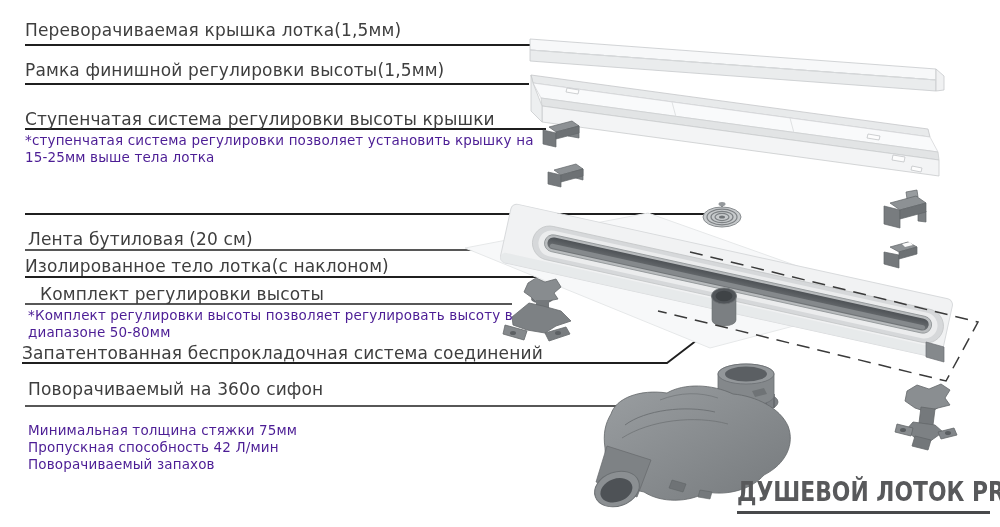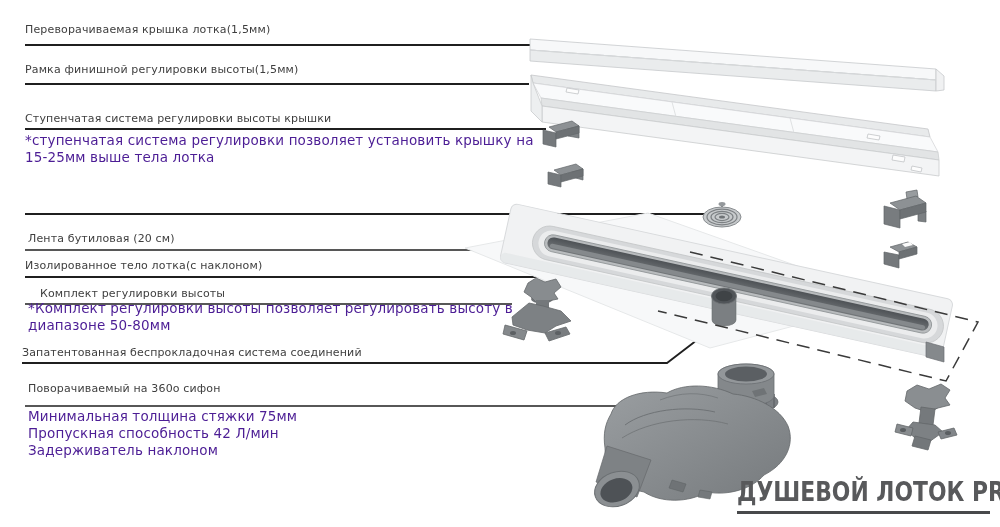--- a/index.html
+++ b/index.html
@@ -2,21 +2,21 @@
 <html><head>
 <meta charset="utf-8">
 <style>
   html,body{margin:0;padding:0;background:#ffffff;}
   #stage{
     position:relative;width:1000px;height:527px;background:#ffffff;
     font-family:"DejaVu Sans","Liberation Sans",sans-serif;
     color:#3e3e3e;overflow:hidden;
   }
   .lbl{
-    position:absolute;font-size:11px;line-height:16px;letter-spacing:.15px;
+    position:absolute;font-size:17px;line-height:16px;letter-spacing:.15px;
     color:#3e3e3e;white-space:nowrap;
   }
   .note{
     position:absolute;font-size:13.5px;line-height:17px;letter-spacing:.15px;
     color:#4c1d95;
   }
   .note div{white-space:nowrap;}
   #diagram-svg{position:absolute;left:0;top:0;}
   .title{
     position:absolute;left:737px;top:477px;font-size:26px;font-weight:800;
@@ -200,30 +200,30 @@
     <div>*ступенчатая система регулировки позволяет установить крышку на</div>
     <div>15-25мм выше тела лотка</div>
   </div>
 
 
   <div class="lbl" style="left:28px;top:231px">Лента бутиловая (20 см)</div>
 
   <div class="lbl" style="left:25px;top:258px">Изолированное тело лотка(с наклоном)</div>
 
   <div class="lbl" style="left:40px;top:286px">Комплект регулировки высоты</div>
-  <div class="note" style="left:28px;top:300px">
+  <div class="note" style="left:28px;top:307px">
     <div>*Комплект регулировки высоты позволяет регулировать высоту в</div>
     <div>диапазоне 50-80мм</div>
   </div>
 
   <div class="lbl" style="left:22px;top:345px">Запатентованная беспрокладочная система соединений</div>
 
   <div class="lbl" style="left:28px;top:381px">Поворачиваемый на 360о сифон</div>
-  <div class="note" style="left:28px;top:408px">
+  <div class="note" style="left:28px;top:422px">
     <div>Минимальная толщина стяжки 75мм</div>
     <div>Пропускная способность 42 Л/мин</div>
-    <div>Задерживатель наклоном</div>
+    <div>Поворачиваемый запахов</div>
   </div>
 
   <div class="title">ДУШЕВОЙ ЛОТОК PREMIUM</div>
   <div class="title-rule"></div>
 
 </div>
 
 </body></html>

